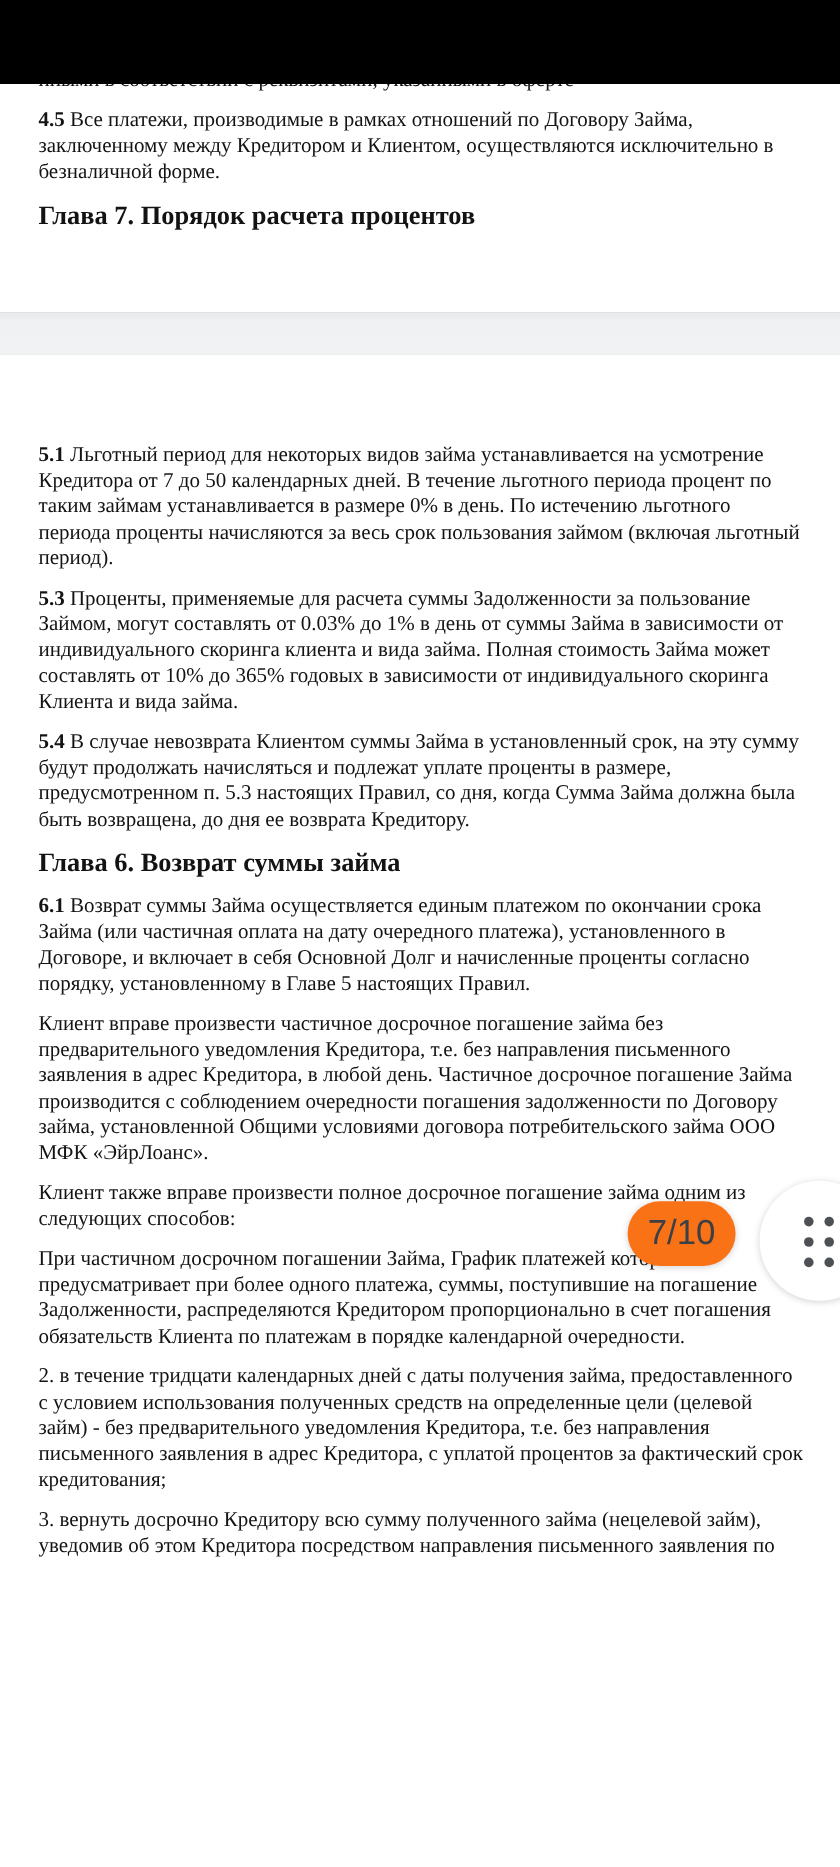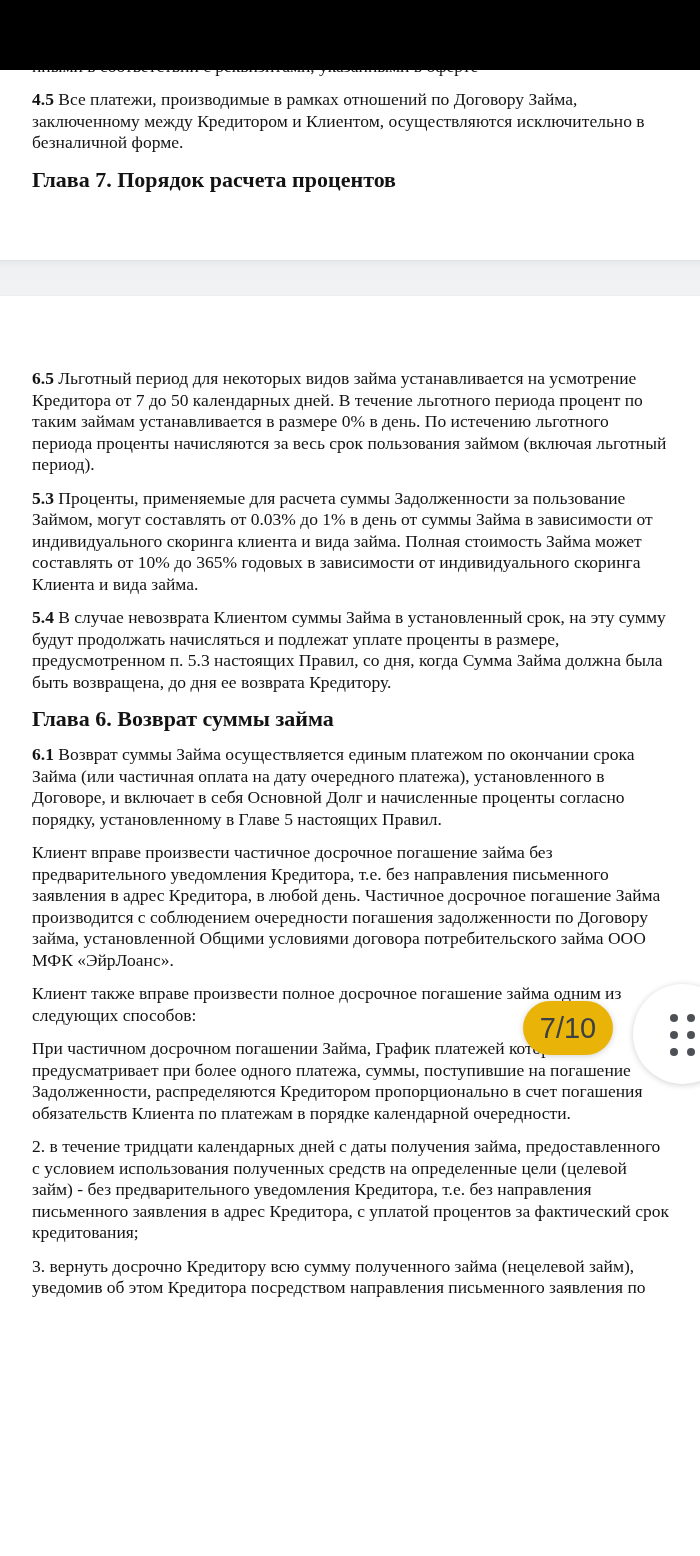--- a/index.html
+++ b/index.html
@@ -12,21 +12,21 @@
   .clipped-line{height:77px;display:flex;align-items:flex-end;font-size:17.5px;line-height:21px;white-space:nowrap;overflow:hidden;}
   .para{margin:12px 0 0 0;font-size:17.5px;line-height:21.5px;text-align:left;}
   .para .num{font-weight:bold;}
   .heading{font-size:22px;line-height:26px;font-weight:bold;margin:13px 0 0 0;}
   .gap-band{position:absolute;left:0;width:700px;background:linear-gradient(180deg,#e7e9eb 0,#f0f1f3 7px,#f1f2f4 100%);border-top:1px solid #dfe1e3;border-bottom:1px solid #eceef0;z-index:2;}
   #band-1{top:260px;height:34px;}
   #band-2{top:1433px;height:33px;}
   .page7{position:absolute;top:356px;left:32px;right:30px;z-index:1;}
   .page8-line{position:absolute;top:1546px;left:32px;right:0;font-size:17.5px;line-height:21px;white-space:nowrap;overflow:hidden;z-index:1;}
   .page-pill{
-    position:absolute;left:523px;top:1001px;width:90px;height:54px;border-radius:27px;background:#eab308;
+    position:absolute;left:523px;top:1001px;width:90px;height:54px;border-radius:27px;background:#f97316;
     box-shadow:0 1px 6px rgba(0,0,0,.18);display:flex;align-items:center;justify-content:center;
     font-family:"Liberation Sans","DejaVu Sans",sans-serif;font-size:29px;color:#3c4046;z-index:6;
   }
   .menu-circle{
     position:absolute;left:633px;top:984px;width:100px;height:100px;border-radius:50%;background:#fff;
     box-shadow:0 1px 6px rgba(0,0,0,.18);z-index:6;cursor:pointer;
   }
   .dots-grid{position:absolute;left:37px;top:30px;display:grid;grid-template-columns:8px 8px;grid-template-rows:8px 8px 8px;gap:9px;}
   .dot{width:8px;height:8px;border-radius:50%;background:#4d5156;}
 </style>
@@ -39,21 +39,21 @@
 
   <div class="doc-top">
     <div class="clipped-line">нными в соответствии с реквизитами, указанными в оферте</div>
     <p class="para"><span class="num">4.5</span> <span>Все платежи, производимые в рамках отношений по Договору Займа, заключенному между Кредитором и Клиентом, осуществляются исключительно в безналичной форме.</span></p>
     <div class="heading">Глава 7. Порядок расчета процентов</div>
   </div>
 
   <div class="gap-band" id="band-1"></div>
 
   <div class="page7">
-    <p class="para"><span class="num">6.5</span> <span>Льготный период для некоторых видов займа устанавливается на усмотрение Кредитора от 7 до 50 календарных дней. В течение льготного периода процент по таким займам устанавливается в размере 0% в день. По истечению льготного периода проценты начисляются за весь срок пользования займом (включая льготный период).</span></p>
+    <p class="para"><span class="num">5.1</span> <span>Льготный период для некоторых видов займа устанавливается на усмотрение Кредитора от 7 до 50 календарных дней. В течение льготного периода процент по таким займам устанавливается в размере 0% в день. По истечению льготного периода проценты начисляются за весь срок пользования займом (включая льготный период).</span></p>
     <p class="para"><span class="num">5.3</span> <span>Проценты, применяемые для расчета суммы Задолженности за пользование Займом, могут составлять от 0.03% до 1% в день от суммы Займа в зависимости от индивидуального скоринга клиента и вида займа. Полная стоимость Займа может составлять от 10% до 365% годовых в зависимости от индивидуального скоринга Клиента и вида займа.</span></p>
     <p class="para"><span class="num">5.4</span> <span>В случае невозврата Клиентом суммы Займа в установленный срок, на эту сумму будут продолжать начисляться и подлежат уплате проценты в размере, предусмотренном п. 5.3 настоящих Правил, со дня, когда Сумма Займа должна была быть возвращена, до дня ее возврата Кредитору.</span></p>
     <div class="heading">Глава 6. Возврат суммы займа</div>
     <p class="para"><span class="num">6.1</span> <span>Возврат суммы Займа осуществляется единым платежом по окончании срока Займа (или частичная оплата на дату очередного платежа), установленного в Договоре, и включает в себя Основной Долг и начисленные проценты согласно порядку, установленному в Главе 5 настоящих Правил.</span></p>
     <p class="para">Клиент вправе произвести частичное досрочное погашение займа без предварительного уведомления Кредитора, т.е. без направления письменного заявления в адрес Кредитора, в любой день. Частичное досрочное погашение Займа производится с соблюдением очередности погашения задолженности по Договору займа, установленной Общими условиями договора потребительского займа ООО МФК «ЭйрЛоанс».</p>
     <p class="para">Клиент также вправе произвести полное досрочное погашение займа одним из следующих способов:</p>
     <p class="para">При частичном досрочном погашении Займа, График платежей которого предусматривает при более одного платежа, суммы, поступившие на погашение Задолженности, распределяются Кредитором пропорционально в счет погашения обязательств Клиента по платежам в порядке календарной очередности.</p>
     <p class="para">2. в течение тридцати календарных дней с даты получения займа, предоставленного с условием использования полученных средств на определенные цели (целевой займ) - без предварительного уведомления Кредитора, т.е. без направления письменного заявления в адрес Кредитора, с уплатой процентов за фактический срок кредитования;</p>
     <p class="para">3. вернуть досрочно Кредитору всю сумму полученного займа (нецелевой займ), уведомив об этом Кредитора посредством направления письменного заявления по электронной</p>
   </div>

